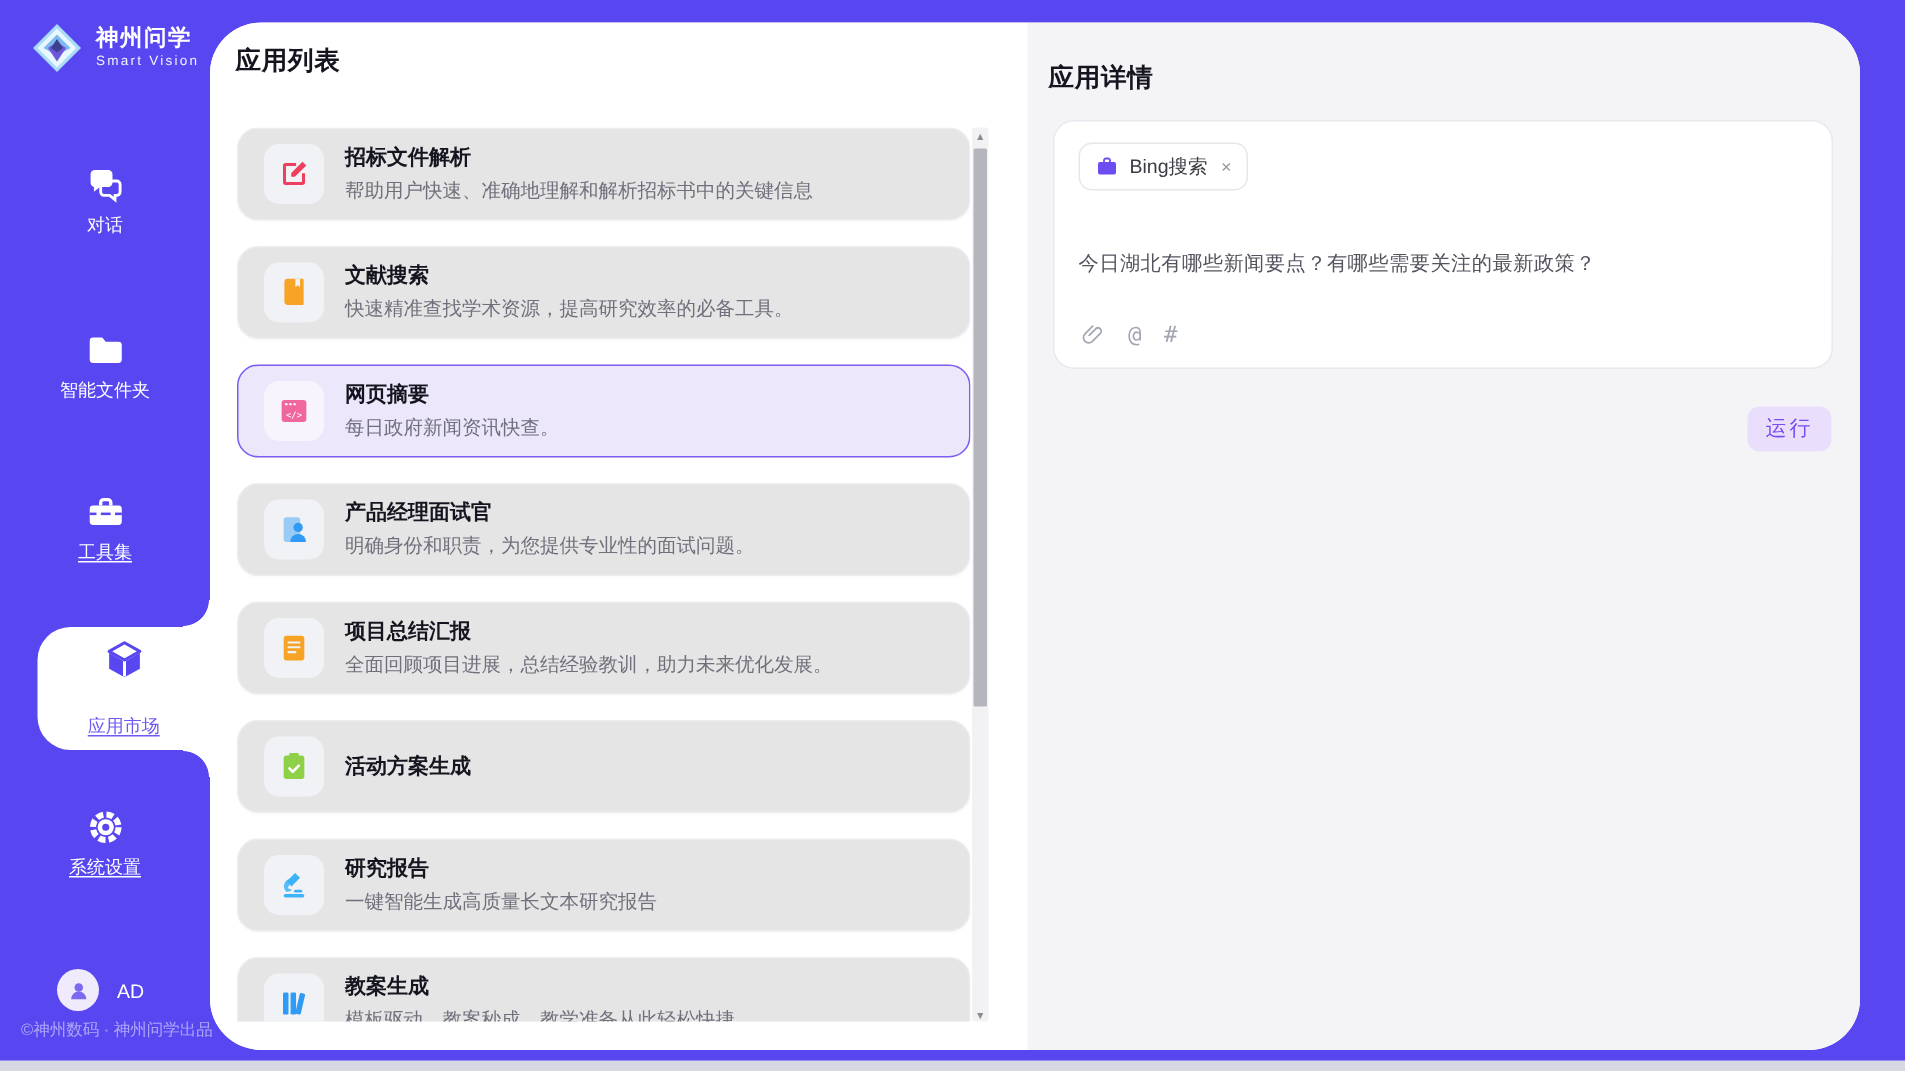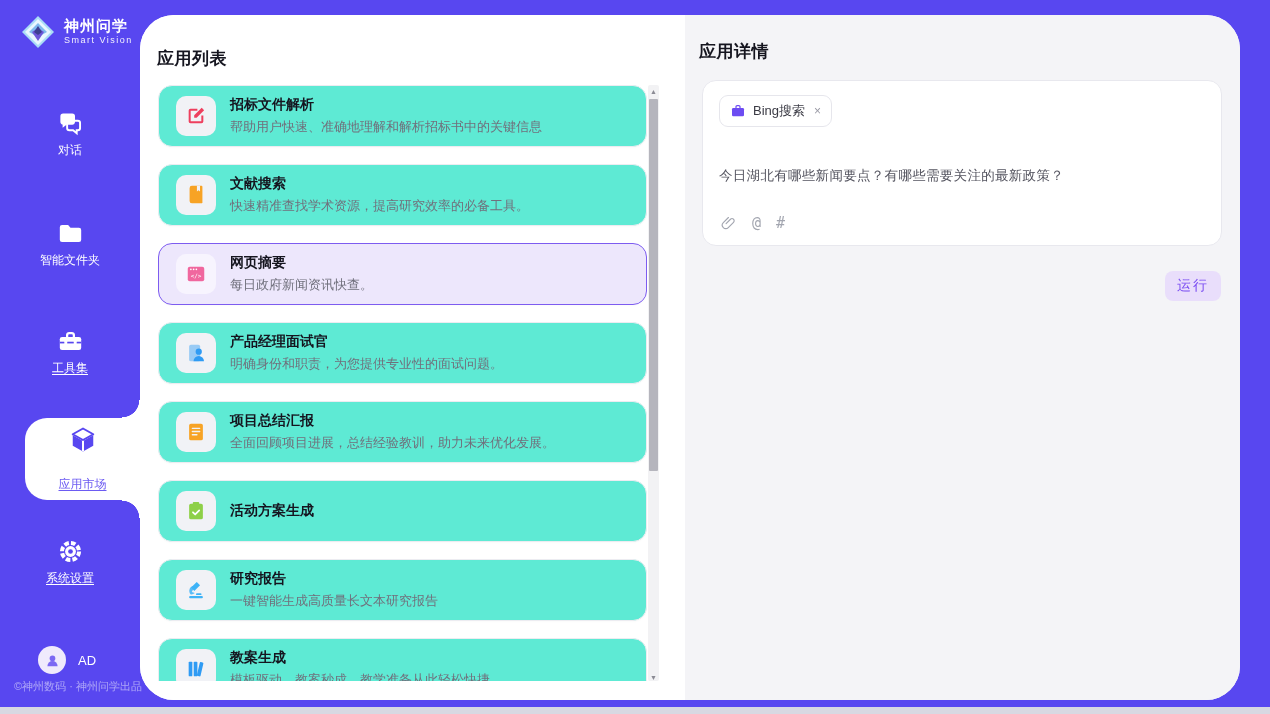--- a/index.html
+++ b/index.html
@@ -48,23 +48,23 @@
   .avatar svg{width:17px;height:17px;color:#7b68f3;}
   .user-name{font-size:13px;color:#fff;}
   .copyright{position:absolute;left:14px;bottom:13px;font-size:11px;color:rgba(255,255,255,.5);white-space:nowrap;}
 
   
   .main{position:absolute;left:140px;top:15px;width:1100px;height:685px;background:#fff;border-radius:34px;overflow:hidden;}
 
   
   .list-col{position:absolute;left:0;top:0;width:545px;height:100%;background:#fff;}
   .col-title{font-size:17px;font-weight:bold;color:var(--ink);letter-spacing:.5px;}
-  .list-col .col-title{position:absolute;left:17px;top:32px;}
+  .list-col .col-title{position:absolute;left:17px;top:14px;}
   .cards{position:absolute;left:18px;top:70px;width:489px;height:596px;overflow:hidden;display:flex;flex-direction:column;gap:17px;}
-  .card{flex:0 0 62px;border:1px solid #ececf1;border-radius:14px;background:#5eead4;display:flex;align-items:center;gap:14px;padding:0 14px 0 17px;cursor:pointer;box-shadow:0 1px 2px rgba(20,20,40,.02);}
+  .card{flex:0 0 62px;border:1px solid #ececf1;border-radius:14px;background:#e5e5e5;display:flex;align-items:center;gap:14px;padding:0 14px 0 17px;cursor:pointer;box-shadow:0 1px 2px rgba(20,20,40,.02);}
   .card.selected{background:var(--sel-bg);border:1.5px solid var(--sel-border);}
   .tile{flex:0 0 40px;height:40px;border-radius:10px;background:#f1f2f6;display:flex;align-items:center;justify-content:center;}
   .card.selected .tile{background:#f7f4fe;}
   .tile svg{width:22px;height:22px;fill:currentColor;}
   .meta{display:flex;flex-direction:column;gap:4px;min-width:0;}
   .meta b{font-size:14px;color:var(--ink);font-weight:bold;font-style:normal;}
   .meta i{font-size:13px;color:var(--muted);font-style:normal;white-space:nowrap;}
   
   .sb{position:absolute;left:508px;top:70px;width:11px;height:596px;background:#f2f2f4;border-radius:2px;display:flex;flex-direction:column;align-items:center;}
   .sb-btn{flex:0 0 12px;font-size:7px;color:#8b8b94;display:flex;align-items:center;justify-content:center;width:100%;cursor:pointer;}

